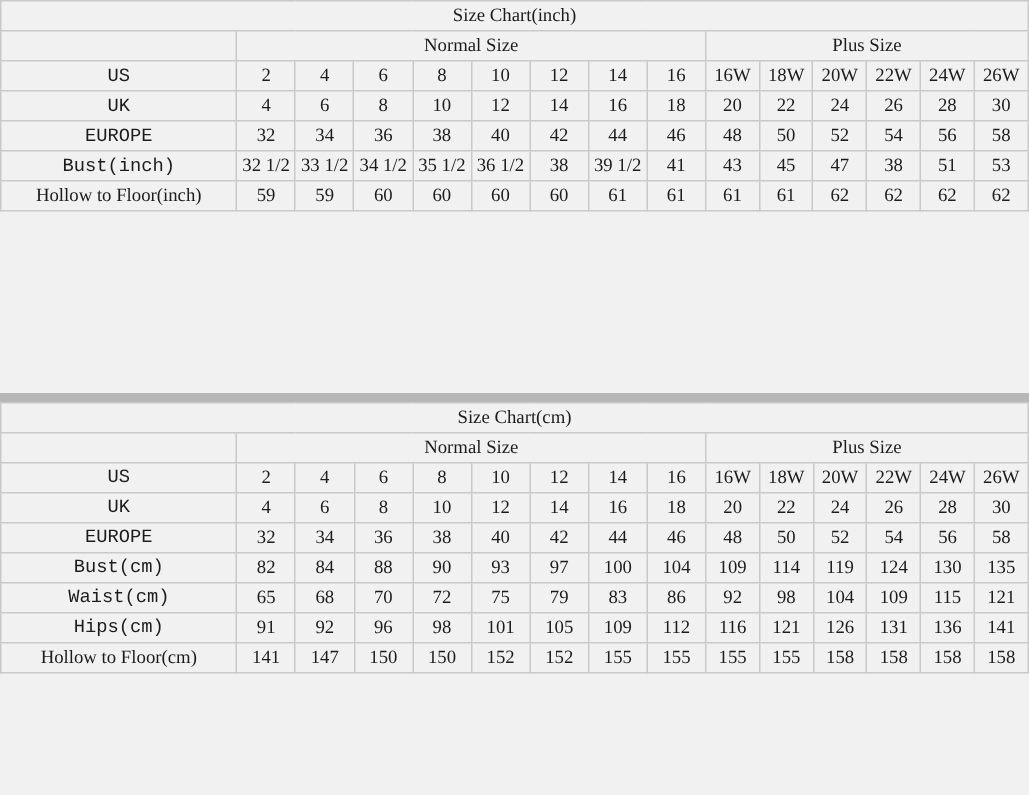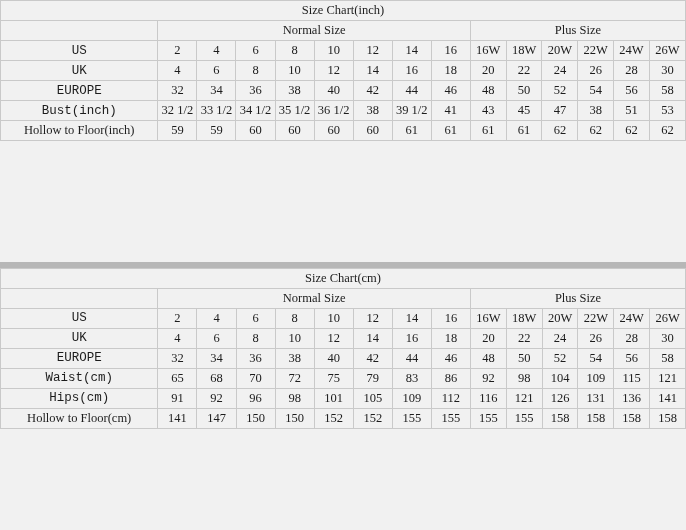--- a/index.html
+++ b/index.html
@@ -259,20 +259,37 @@
           <td>44</td>
           <td>46</td>
           <td>48</td>
           <td>50</td>
           <td>52</td>
           <td>54</td>
           <td>56</td>
           <td>58</td>
         </tr>
 
+        <tr>
+          <td class="rowlabel">Bust(cm)</td>
+          <td>82</td>
+          <td>84</td>
+          <td>88</td>
+          <td>90</td>
+          <td>93</td>
+          <td>97</td>
+          <td>100</td>
+          <td>104</td>
+          <td>109</td>
+          <td>114</td>
+          <td>119</td>
+          <td>124</td>
+          <td>130</td>
+          <td>135</td>
+        </tr>
 
         <tr>
           <td class="rowlabel">Waist(cm)</td>
           <td>65</td>
           <td>68</td>
           <td>70</td>
           <td>72</td>
           <td>75</td>
           <td>79</td>
           <td>83</td>

